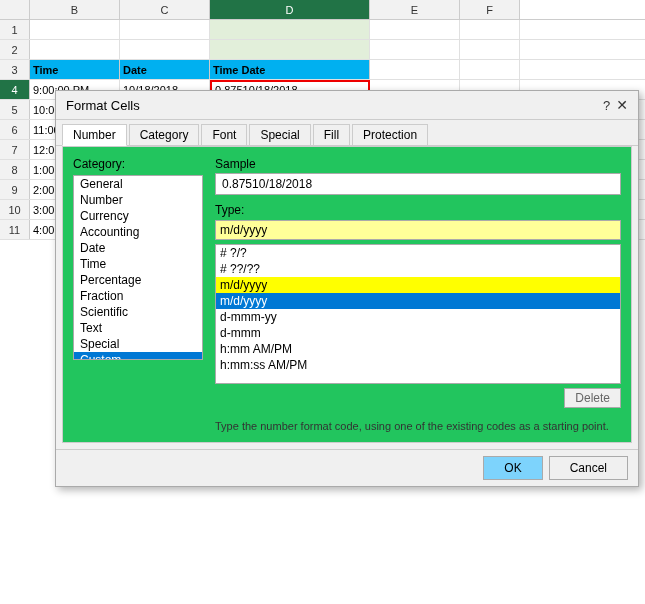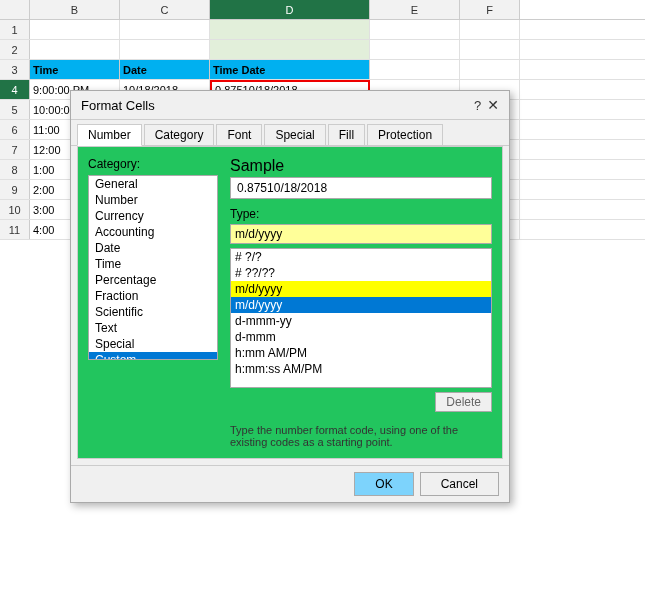--- a/index.html
+++ b/index.html
@@ -14,21 +14,21 @@
 
     .row { display: flex; height: 20px; border-bottom: 1px solid #e0e0e0; }
     .row-num { width: 30px; min-width: 30px; text-align: center; background: #f2f2f2; border-right: 1px solid #ccc; font-size: 11px; display: flex; align-items: center; justify-content: center; color: #333; }
     .row-num.selected { background: #217346; color: #fff; }
     .cell { border-right: 1px solid #e0e0e0; display: flex; align-items: center; padding: 0 3px; overflow: hidden; white-space: nowrap; font-size: 11px; }
     .cell.header-cell { background: #00B0F0; font-weight: bold; color: #000; border-right: 1px solid #ccc; }
     .cell.selected-col { background: #e2efda; }
     .cell.red-border { border: 2px solid #e00; background: #fff; color: #000; }
 
     
-    .dialog-overlay { position: absolute; top: 90px; left: 70px; width: 440px; background: #f0f0f0; border: 1px solid #aaa; box-shadow: 3px 3px 8px rgba(0,0,0,0.3); z-index: 10; }
+    .dialog-overlay { position: absolute; top: 90px; left: 55px; width: 584px; background: #f0f0f0; border: 1px solid #aaa; box-shadow: 3px 3px 8px rgba(0,0,0,0.3); z-index: 10; }
     .dialog-title-bar { background: #f0f0f0; padding: 6px 10px; display: flex; align-items: center; justify-content: space-between; border-bottom: 1px solid #ccc; }
     .dialog-title { font-size: 13px; font-weight: normal; color: #000; }
     .dialog-controls { display: flex; gap: 6px; align-items: center; }
     .dialog-btn-help { background: none; border: none; cursor: pointer; font-size: 13px; color: #333; }
     .dialog-btn-close { background: none; border: none; cursor: pointer; font-size: 14px; color: #333; }
 
     
     .tabs { display: flex; background: #f0f0f0; border-bottom: 1px solid #ccc; padding: 4px 6px 0; gap: 2px; }
     .tab { padding: 3px 10px; border: 1px solid #ccc; border-bottom: none; background: #f0f0f0; cursor: pointer; font-size: 12px; color: #000; }
     .tab.active { background: #fff; border-bottom: 1px solid #fff; margin-bottom: -1px; z-index: 1; }
@@ -40,21 +40,21 @@
     
     .category-section { width: 130px; }
     .category-label { font-size: 12px; margin-bottom: 4px; }
     .category-list { border: 1px solid #aaa; height: 185px; overflow-y: auto; background: #fff; }
     .category-item { padding: 1px 6px; cursor: pointer; font-size: 12px; color: #000; }
     .category-item.selected { background: #0078d4; color: #fff; }
 
     
     .right-panel { flex: 1; }
     .sample-section { margin-bottom: 8px; }
-    .sample-label { font-size: 16px; margin-bottom: 2px; }
+    .sample-label { font-size: 12px; margin-bottom: 2px; }
     .sample-box { border: 1px solid #aaa; padding: 3px 6px; font-size: 12px; background: #fff; min-height: 22px; }
 
     .type-label { font-size: 12px; margin-bottom: 3px; }
     .type-input { width: 100%; border: 1px solid #aaa; padding: 2px 4px; font-size: 12px; background: #ffff99; margin-bottom: 4px; }
 
     .format-list { border: 1px solid #aaa; height: 140px; overflow-y: scroll; background: #fff; }
     .format-item { padding: 1px 4px; font-size: 12px; cursor: pointer; color: #000; }
     .format-item.selected-yellow { background: #ffff00; color: #000; }
     .format-item.selected-blue { background: #0078d4; color: #fff; }
 

